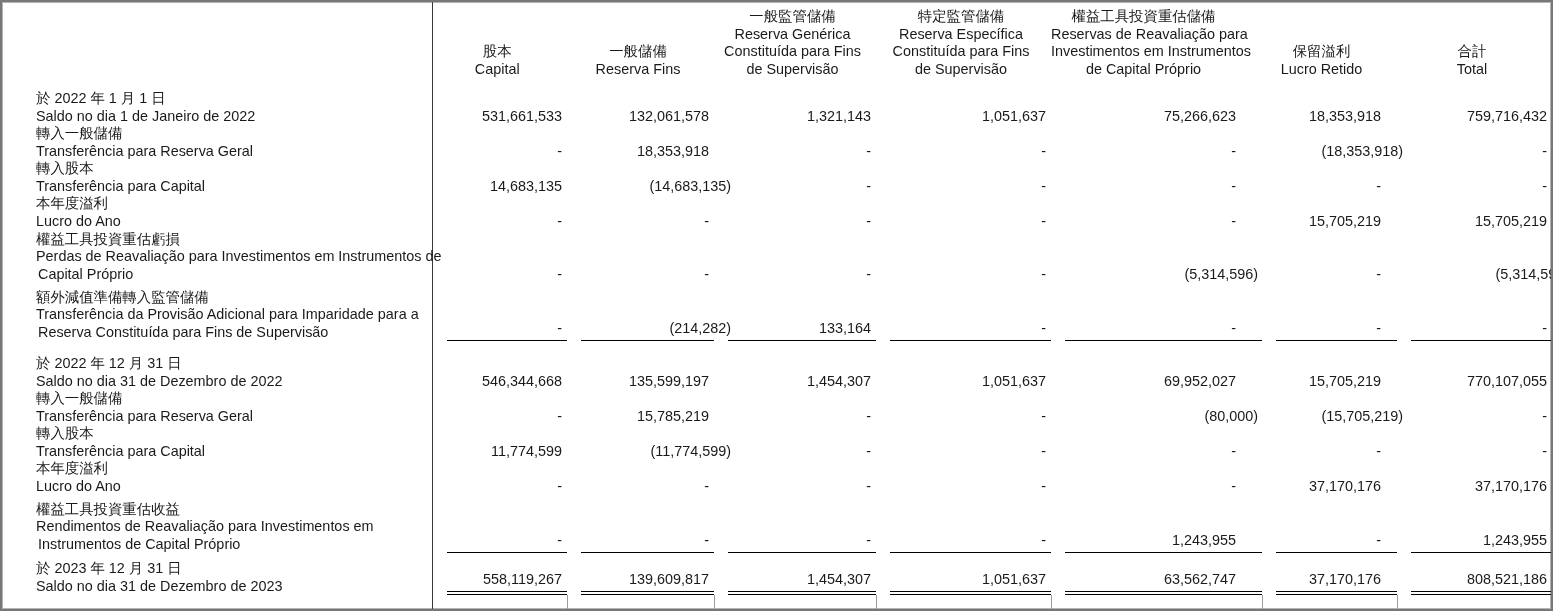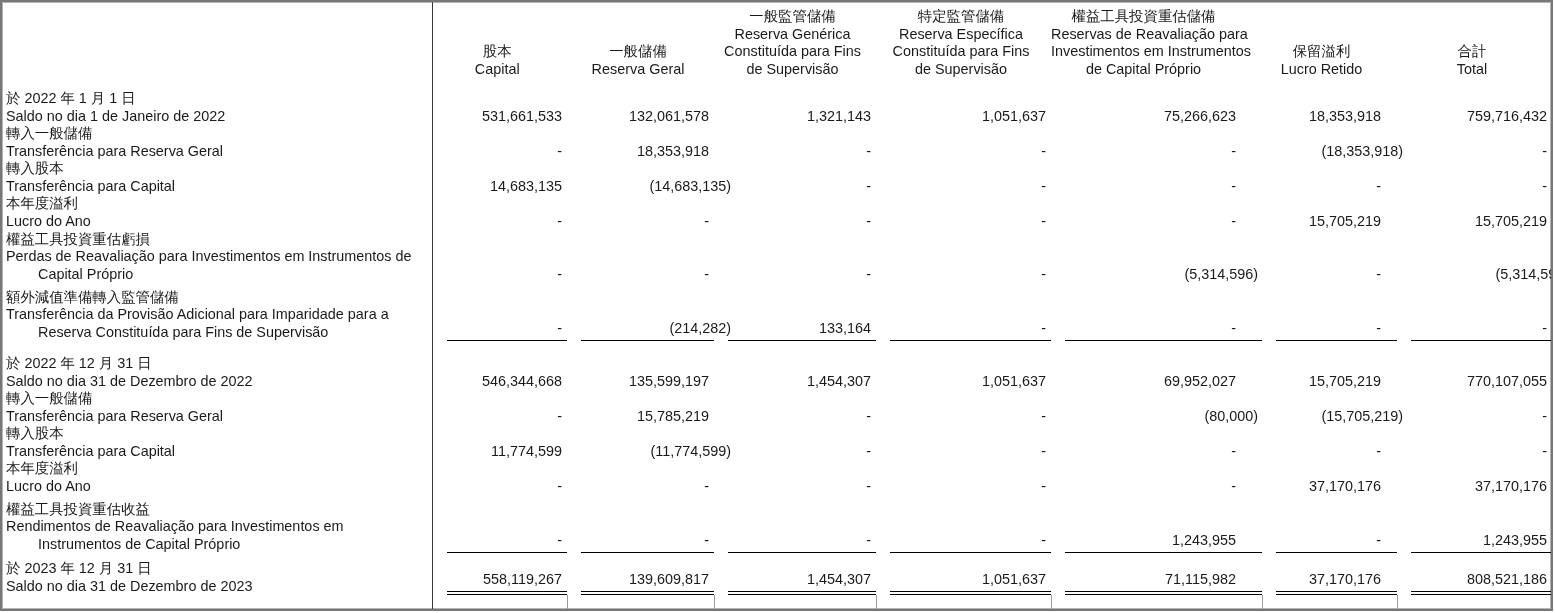--- a/index.html
+++ b/index.html
@@ -10,21 +10,21 @@
     background:#fff;overflow:hidden;box-sizing:content-box;
   }
   table.eq{
     border-collapse:collapse;table-layout:fixed;width:1549px;
     font-size:14.4px;line-height:17.5px;
   }
   td,th{padding:0;vertical-align:bottom;font-weight:normal;}
   
   tr > .lab{border-right:1.5px solid #3a3a3a;}
   th.lab, td.lab{text-align:left;}
-  .lab .ln{padding-left:4px;white-space:nowrap;overflow:visible;}
+  .lab .ln{padding-left:34px;white-space:nowrap;overflow:visible;}
   .lab .ln.indent{padding-left:36px;}
   
   tr.hdr th{height:88px;vertical-align:bottom;}
   tr.hdr th .ln{white-space:nowrap;}
   tr.hdr th .hpad{padding-bottom:12px;}
   
   td.num{vertical-align:bottom;}
   td.num .cellline{margin-left:14px;}
   td.num .val{display:block;text-align:right;white-space:nowrap;}
   .pr6 .val{padding-right:5px;}
@@ -63,21 +63,21 @@
           <th class="lab"></th>
           <th>
             <div class="hpad pr6">
               <div class="ln val">股本</div>
               <div class="ln val">Capital</div>
             </div>
           </th>
           <th>
             <div class="hpad pr6">
               <div class="ln val">一般儲備</div>
-              <div class="ln val">Reserva Geral</div>
+              <div class="ln val">Reserva Fins</div>
             </div>
           </th>
           <th>
             <div class="hpad pr6">
               <div class="ln val">一般監管儲備</div>
               <div class="ln val">Reserva Genérica</div>
               <div class="ln val">Constituída para Fins</div>
               <div class="ln val">de Supervisão</div>
             </div>
           </th>
@@ -596,21 +596,21 @@
               <span class="val">1,454,307</span>
             </div>
           </td>
           <td class="num pr6">
             <div class="cellline">
               <span class="val">1,051,637</span>
             </div>
           </td>
           <td class="num pr28">
             <div class="cellline">
-              <span class="val">71,115,982</span>
+              <span class="val">63,562,747</span>
             </div>
           </td>
           <td class="num pr16">
             <div class="cellline">
               <span class="val">37,170,176</span>
             </div>
           </td>
           <td class="num pr6">
             <div class="cellline">
               <span class="val">808,521,186</span>

